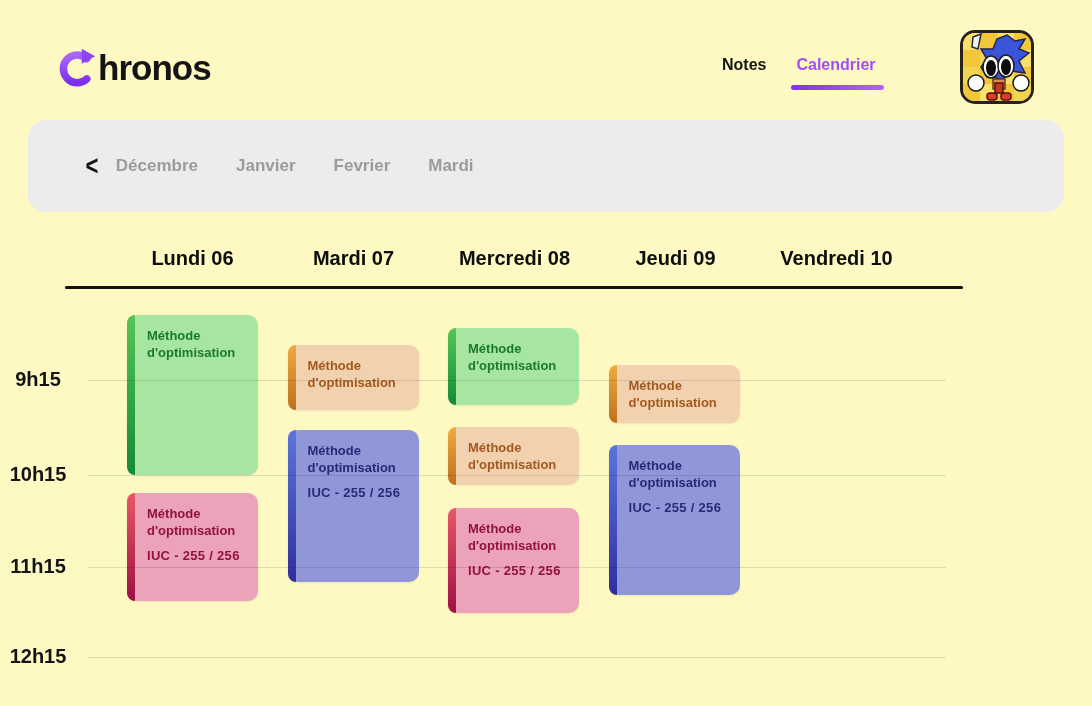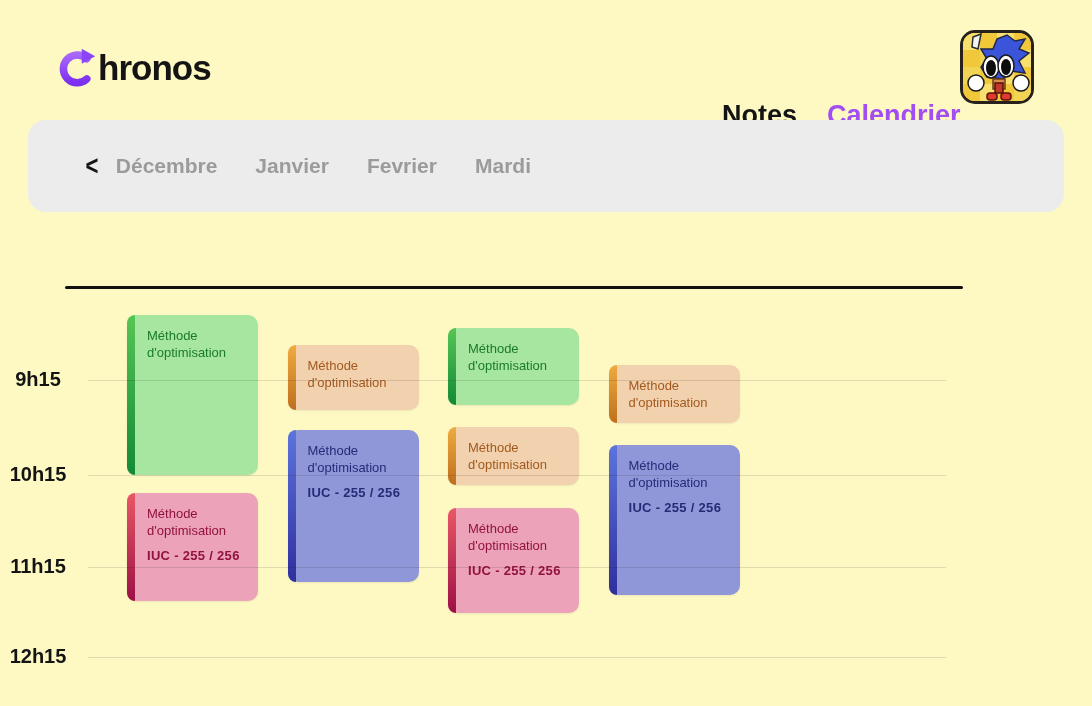--- a/index.html
+++ b/index.html
@@ -11,41 +11,41 @@
 
   
   .logo {
     position:absolute; left:54px; top:44px; display:flex; align-items:center;
     cursor:pointer;
   }
   .logo svg { display:block; margin-right:2px; }
   .logo-rest { font-size:35px; font-weight:800; letter-spacing:-1px; color:#141414; }
 
   .nav { position:absolute; left:722px; top:56px; display:flex; gap:30px; align-items:center; }
-  .nav-item { position:relative; font-size:27px; font-weight:800; color:#141414; cursor:pointer;margin-top:44px; }
+  .nav-item { position:relative; font-size:16px; font-weight:800; color:#141414; cursor:pointer; }
   .nav-item.active { color:#a14ef5; }
   .nav-item.active::after {
     content:""; position:absolute; left:-5px; right:-8px; bottom:-16px; height:5px;
     border-radius:3px; background:linear-gradient(90deg,#7f30ee,#b266ff);
   }
 
   .avatar {
     position:absolute; left:960px; top:30px; width:74px; height:74px;
     border-radius:15px; border:3px solid #26211c; overflow:hidden; cursor:pointer; background:#f0c83a;
   }
   .avatar svg { display:block; }
 
   
   .month-bar {
     position:absolute; left:28px; top:120px; width:1036px; height:92px;
     background:#ececec; border-radius:18px;
     display:flex; align-items:center; padding-left:56px;
   }
   .chevron { font-size:27px; font-weight:900; color:#141414; margin-right:16px; cursor:pointer; transform:scaleX(0.82); }
-  .month-tab { font-size:21px; font-weight:800; color:#9b9b9b; margin-right:38px; cursor:pointer; }
+  .month-tab { font-size:17px; font-weight:800; color:#9b9b9b; margin-right:38px; cursor:pointer; }
   .month-tab.active { font-size:28px; font-weight:800; color:#8d43f5; margin-right:40px; }
 
   
   .days { position:absolute; left:112px; top:247px; display:flex; }
   .day-header { width:161px; text-align:center; font-size:20px; font-weight:800; color:#0e0e0e; }
   .header-line {
     position:absolute; left:65px; top:286px; width:898px; height:3px;
     background:#101010; border-radius:2px;
   }
 
@@ -60,21 +60,21 @@
     font-size:20px; font-weight:800; color:#141414; transform:translateY(-52%); z-index:6;
   }
   .r0 { top:89px; } .r1 { top:184px; } .r2 { top:276px; } .r3 { top:366px; }
 
   .event {
     position:absolute; width:131px; border-radius:10px; z-index:2;
     padding:13px 8px 8px 20px; cursor:pointer;
     box-shadow:0 1px 2px rgba(0,0,0,0.08);
   }
   .stripe { position:absolute; left:0; top:0; bottom:0; width:8px; border-radius:10px 0 0 10px; }
-  .ev-title { font-size:13px; font-weight:400; line-height:1.3; }
+  .ev-title { font-size:13px; font-weight:700; line-height:1.3; }
   .ev-sub { margin-top:8px; font-size:13px; font-weight:700; letter-spacing:0.3px; }
 </style>
 </head>
 <body>
 
 <div class="page">
 
   <div class="logo">
     <span>
       <svg width="42" height="48" viewBox="0 0 50 50">
@@ -123,20 +123,27 @@
   </div>
 
   <div class="month-bar">
     <span class="chevron">&lt;</span>
     <span class="month-tab">Décembre</span>
     <span class="month-tab">Janvier</span>
     <span class="month-tab">Fevrier</span>
     <span class="month-tab">Mardi</span>
   </div>
 
+  <div class="days">
+    <div class="day-header">Lundi 06</div>
+    <div class="day-header">Mardi 07</div>
+    <div class="day-header">Mercredi 08</div>
+    <div class="day-header">Jeudi 09</div>
+    <div class="day-header">Vendredi 10</div>
+  </div>
   <div class="header-line"></div>
 
   <div class="grid">
     <div class="time-label r0">9h15</div>
     <div class="time-label r1">10h15</div>
     <div class="time-label r2">11h15</div>
     <div class="time-label r3">12h15</div>
     <div class="gridline r0"></div>
     <div class="gridline r1"></div>
     <div class="gridline r2"></div>

